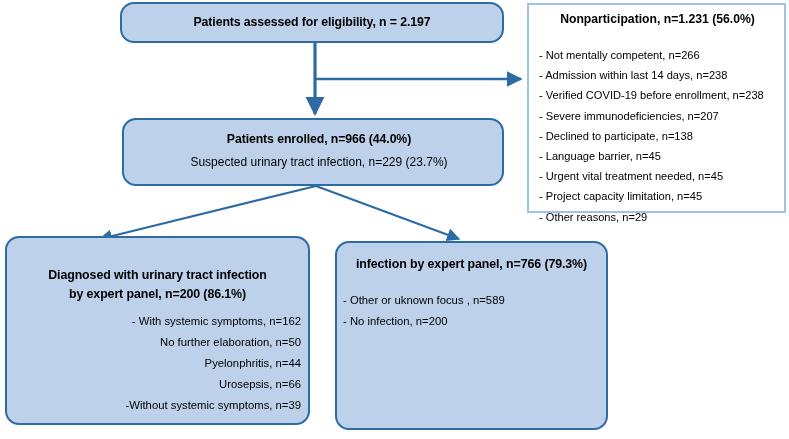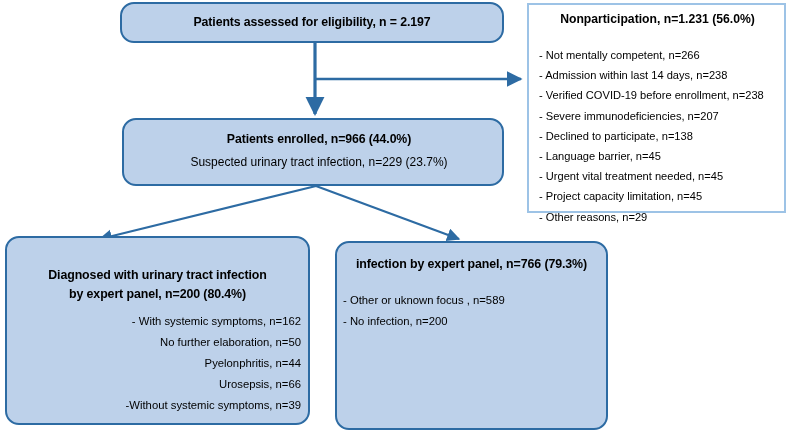--- a/index.html
+++ b/index.html
@@ -153,21 +153,21 @@
     </div>
   </div>
 
   <div class="node" id="box-enrolled">
     <div class="node-title">Patients enrolled, n=966 (44.0%)</div>
     <div class="node-sub">Suspected urinary tract infection, n=229 (23.7%)</div>
   </div>
 
   <div class="node" id="box-diagnosed">
     <div class="node-title">Diagnosed with urinary tract infection</div>
-    <div class="node-title">by expert panel, n=200 (80.4%)</div>
+    <div class="node-title">by expert panel, n=200 (86.1%)</div>
     <div class="bullet-list">
       <div class="li">- With systemic symptoms, n=162</div>
       <div class="li indent">No further elaboration, n=50</div>
       <div class="li indent">Pyelonphritis, n=44</div>
       <div class="li indent">Urosepsis, n=66</div>
       <div class="li">-Without systemic symptoms, n=39</div>
     </div>
   </div>
 
   <div class="node" id="box-not-diagnosed">

